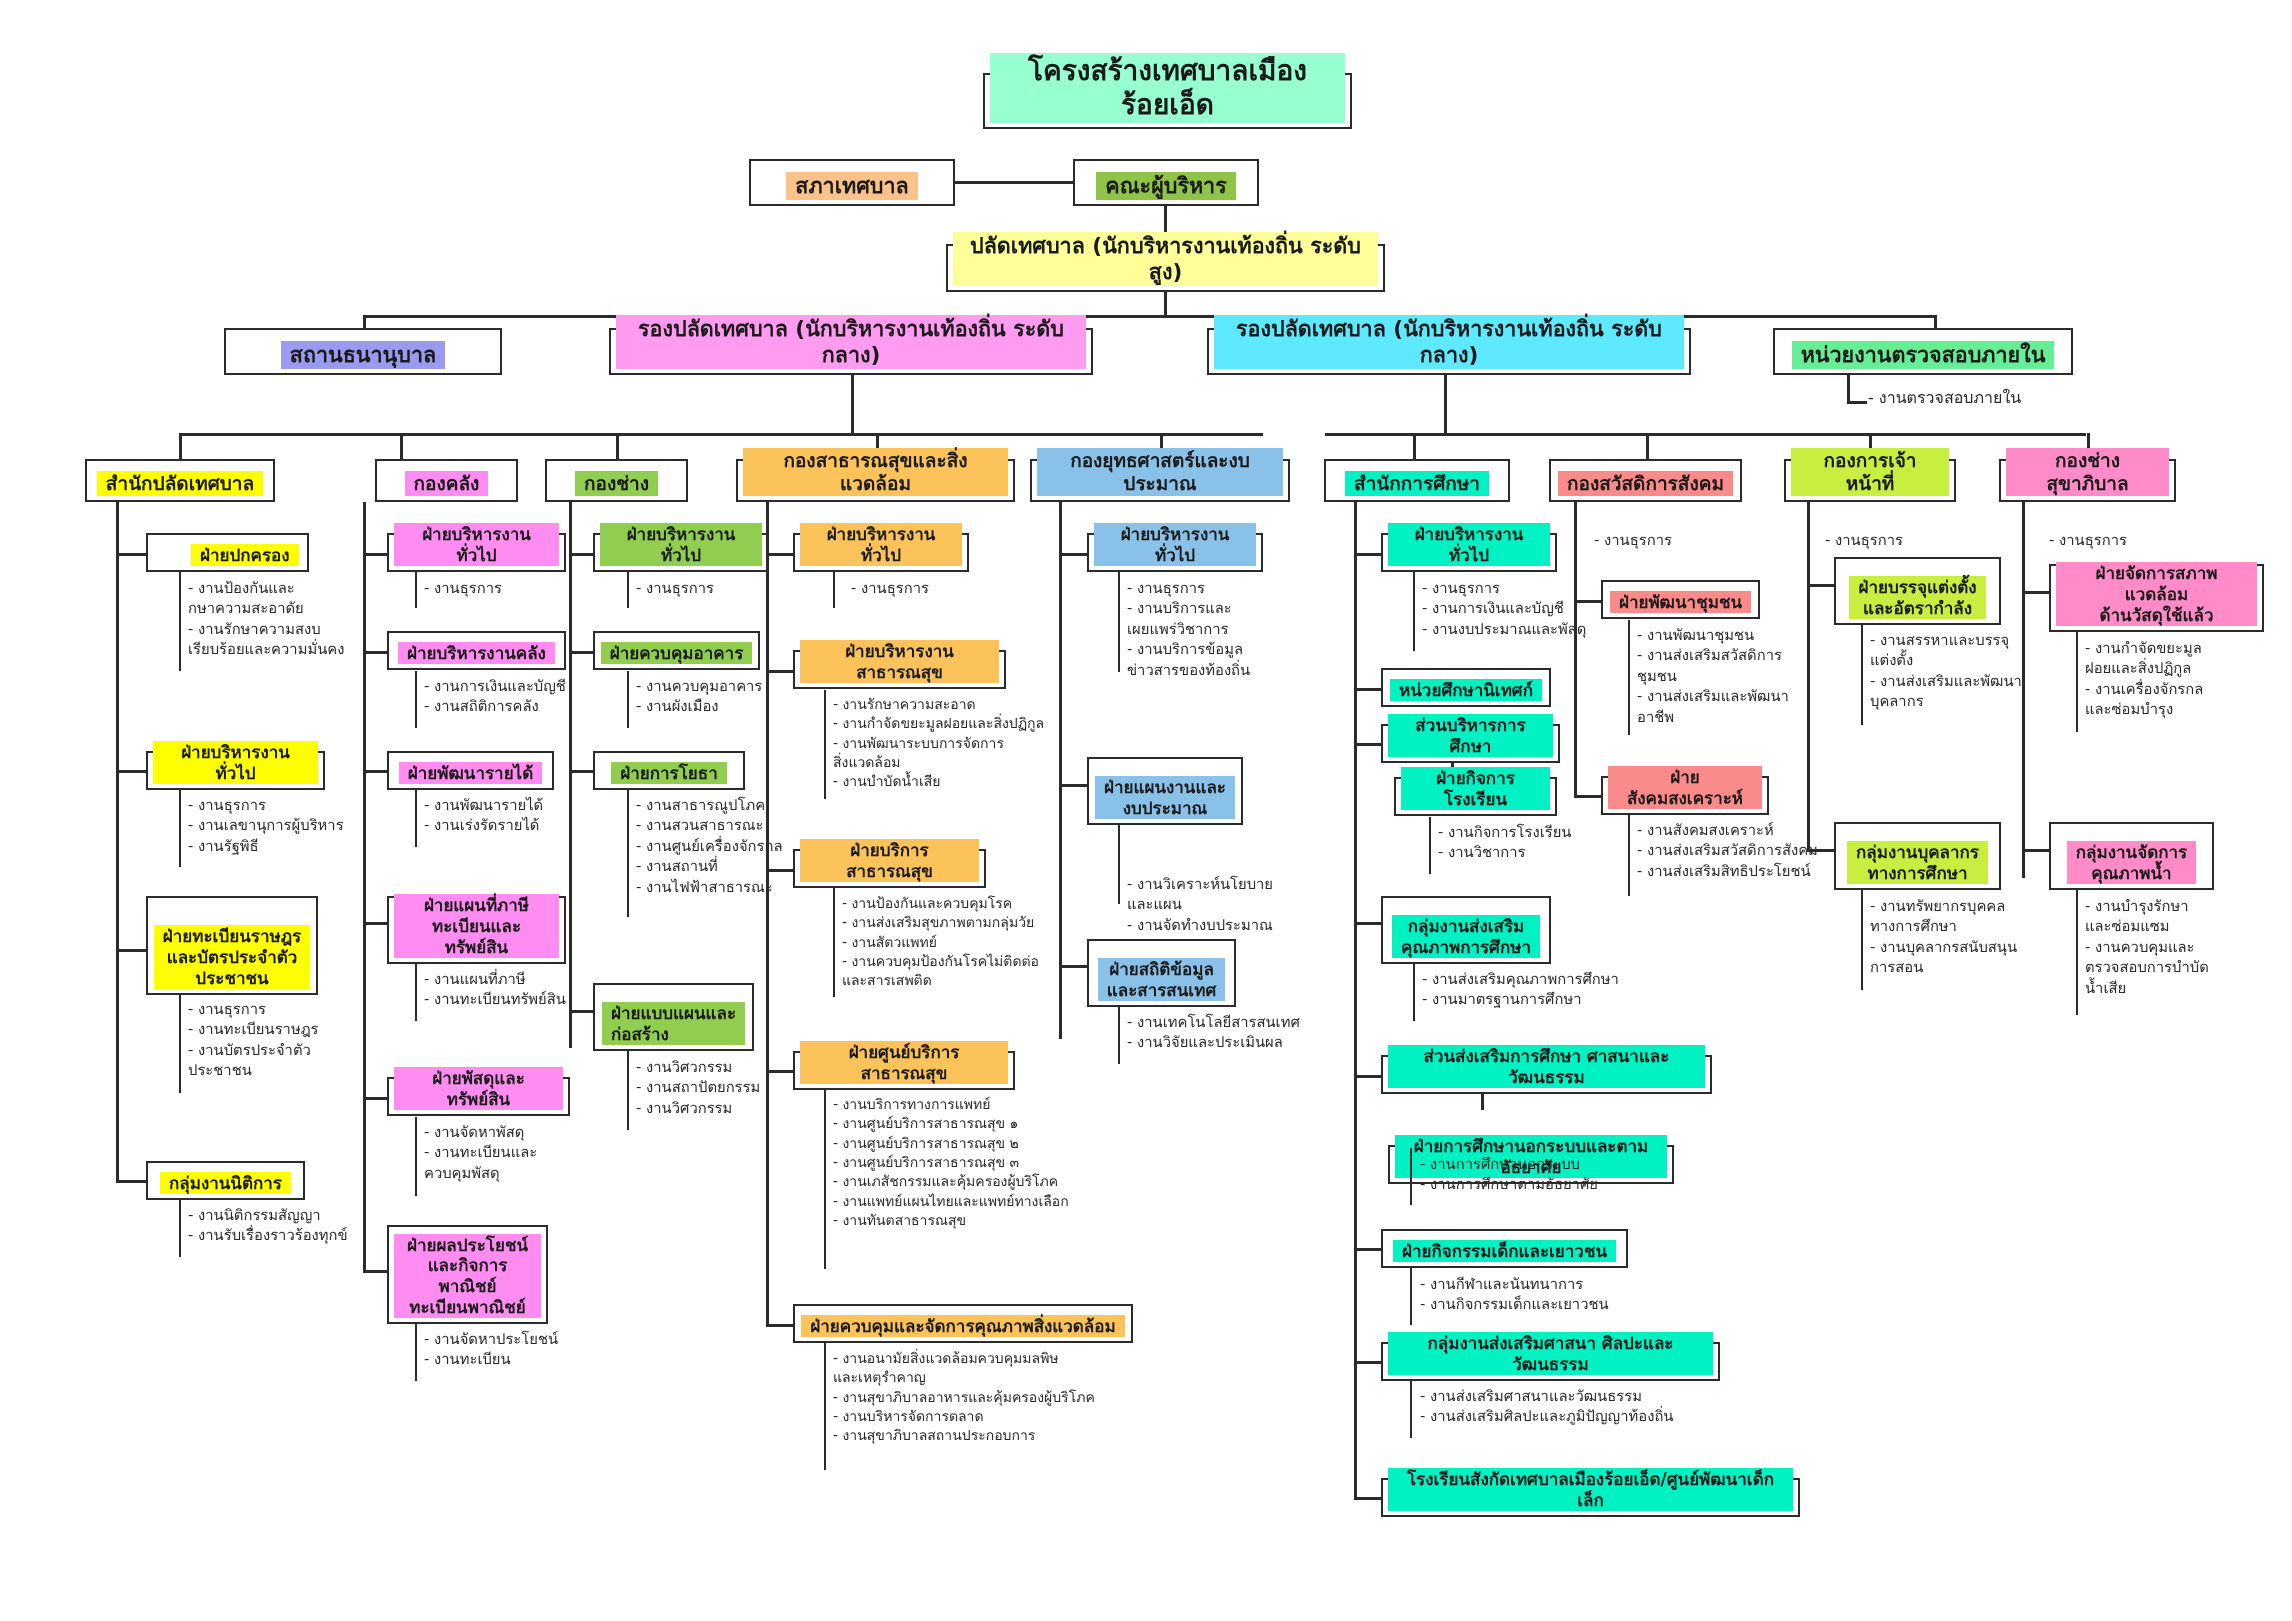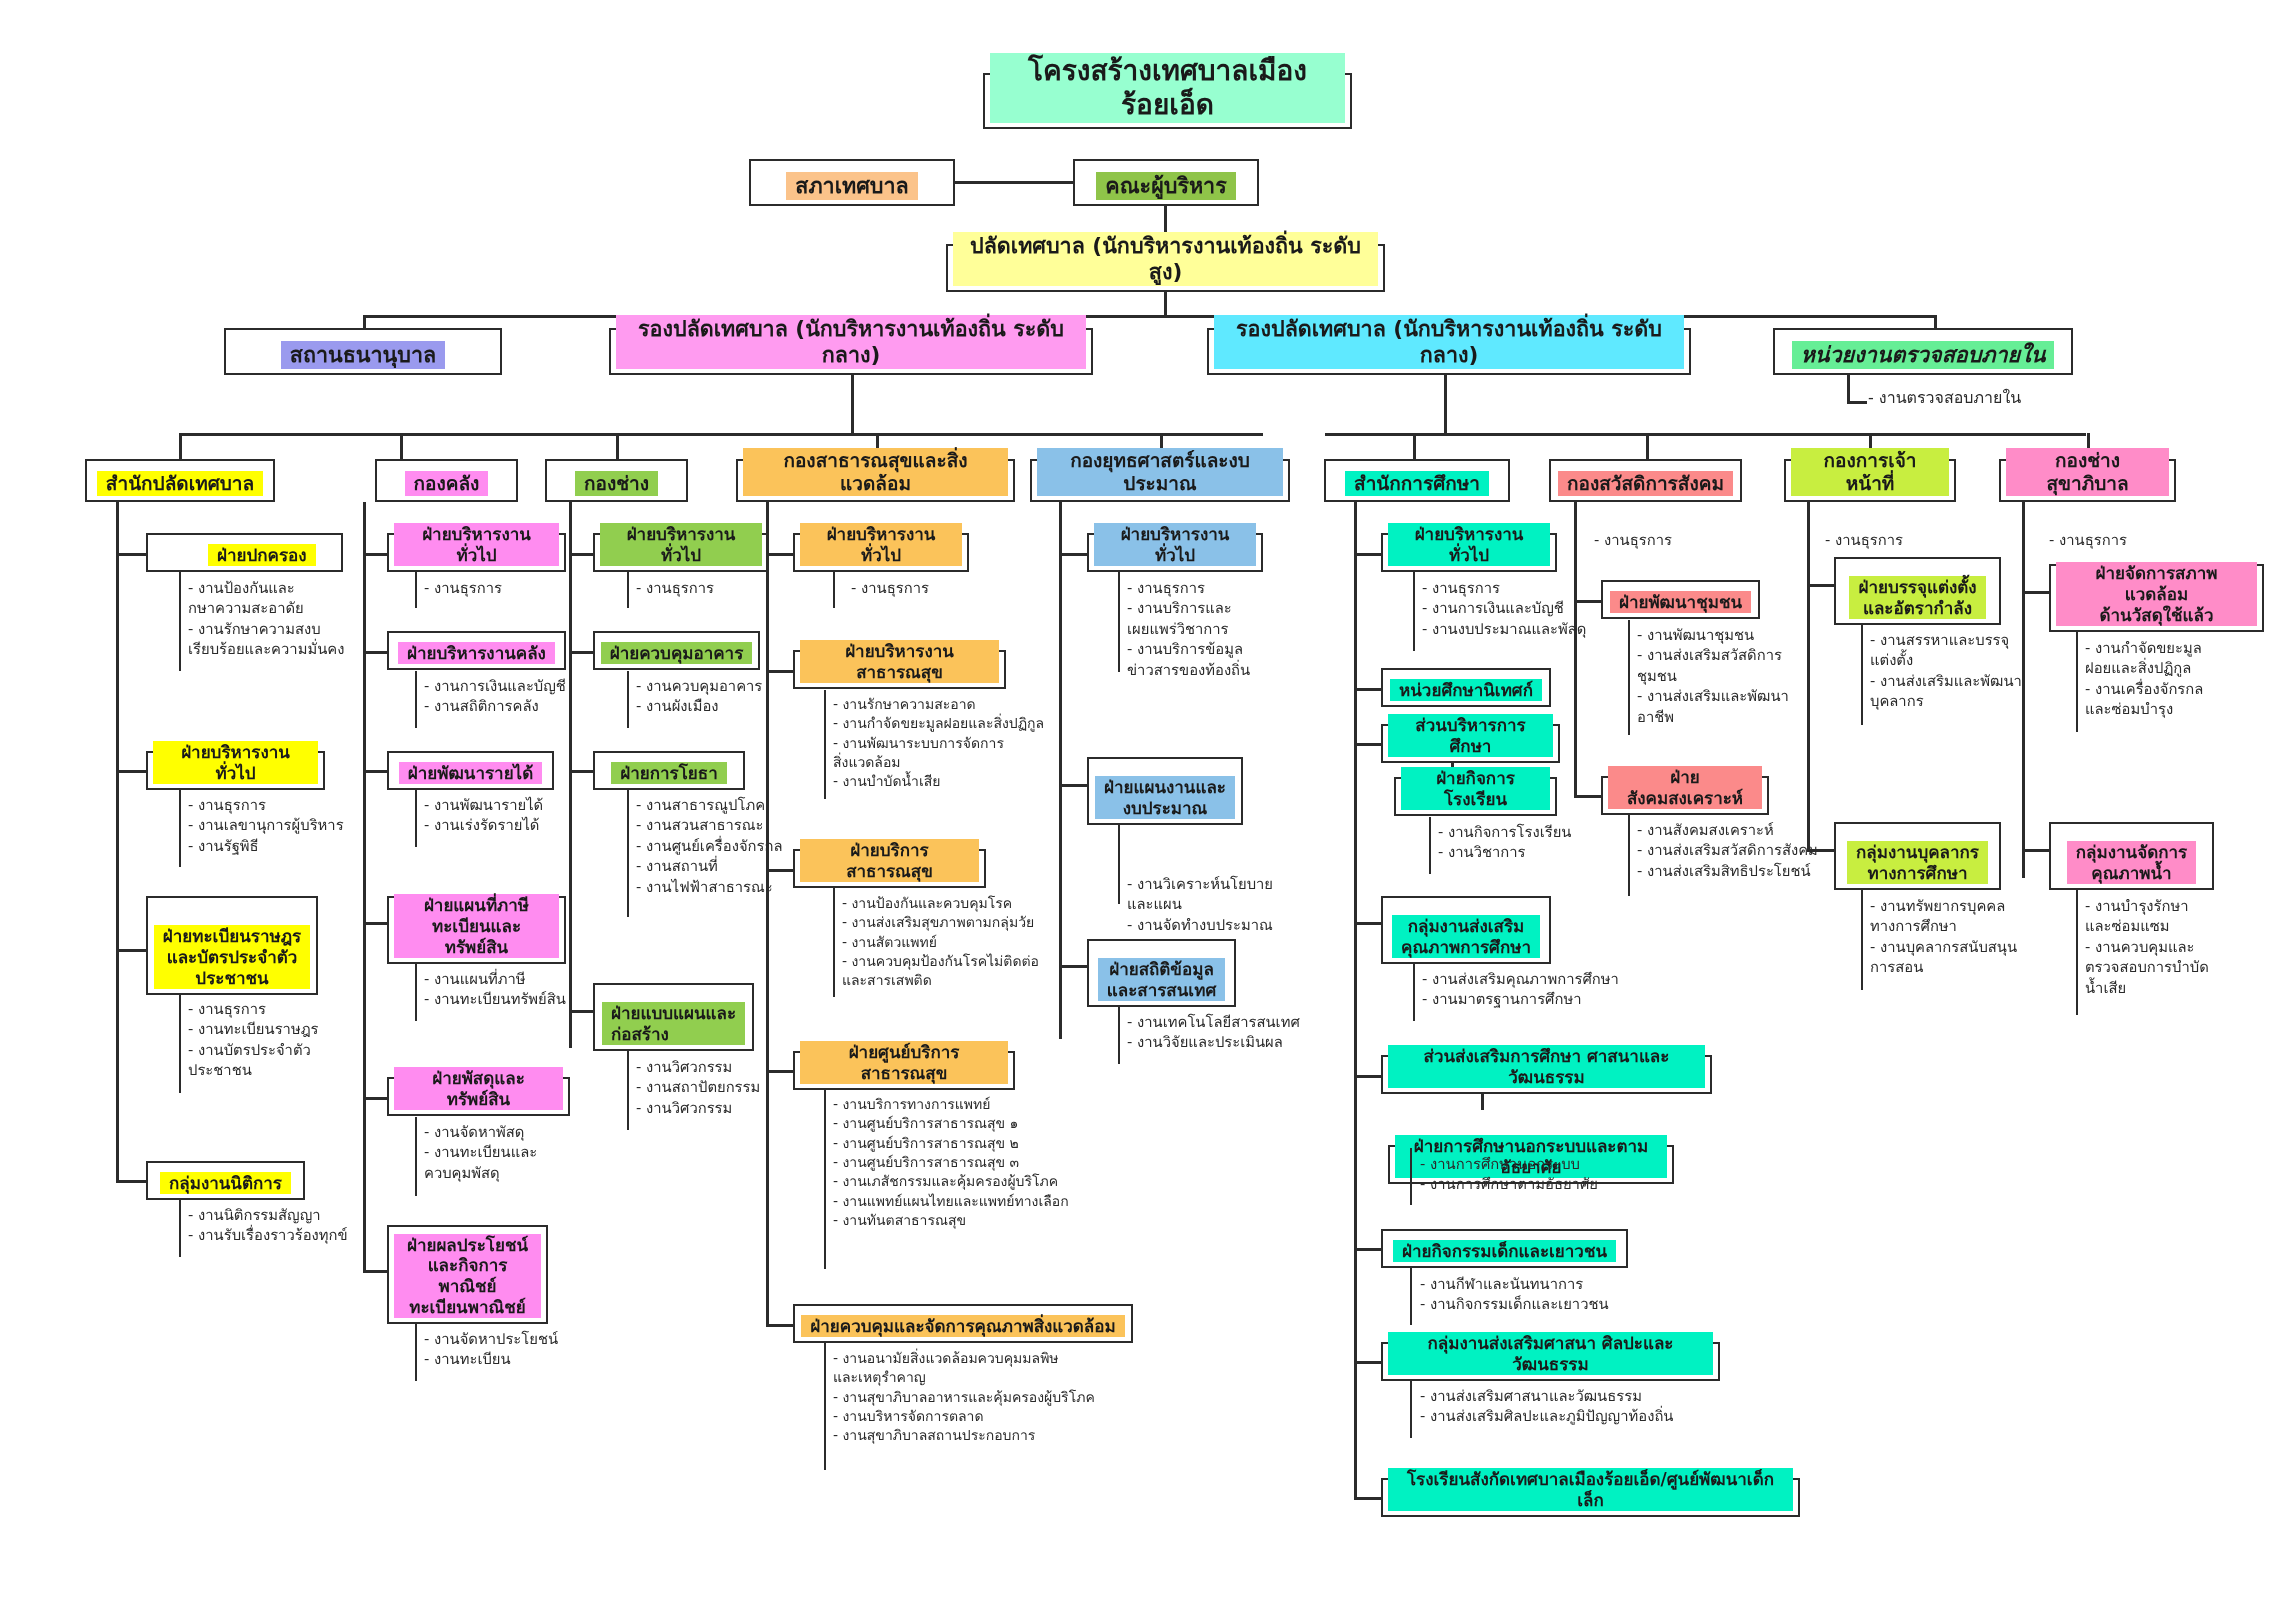--- a/index.html
+++ b/index.html
@@ -105,21 +105,21 @@
 
   <div class="box t3" style="left:609px; top:328px; width:484px; height:47px;">
     <span class="hl" style="background:#ff9bf0;">รองปลัดเทศบาล  (นักบริหารงานเท้องถิ่น  ระดับกลาง)</span>
   </div>
 
   <div class="box t3" style="left:1207px; top:328px; width:484px; height:47px;">
     <span class="hl" style="background:#5fe9ff;">รองปลัดเทศบาล  (นักบริหารงานเท้องถิ่น  ระดับกลาง)</span>
   </div>
 
   <div class="box t3" style="left:1773px; top:328px; width:300px; height:47px;">
-    <span class="hl" style="background:#66ee96;font-style:italic;">หน่วยงานตรวจสอบภายใน</span>
+    <span class="hl" style="background:#66ee96;">หน่วยงานตรวจสอบภายใน</span>
   </div>
   <div class="ln vl" style="left:1847px; top:374px; height:29px;"></div>
   <div class="ln hl-line" style="left:1847px; top:401px; width:19.7px;"></div>
   <div class="tasks" style="left:1868px; top:387px; width:269px;">- งานตรวจสอบภายใน</div>
 
   <div class="ln vl" style="left:851px; top:374px; height:61px;"></div>
   <div class="ln vl" style="left:1444px; top:374px; height:61px;"></div>
   <div class="ln hl-line" style="left:179px; top:433px; width:1084px;"></div>
   <div class="ln hl-line" style="left:1325px; top:433px; width:761px;"></div>
 
@@ -132,21 +132,21 @@
   <div class="ln vl" style="left:1646px; top:433px; height:27px;"></div>
   <div class="ln vl" style="left:1869px; top:433px; height:27px;"></div>
   <div class="ln vl" style="left:2087px; top:433px; height:27px;"></div>
 
   <div class="box t4" style="left:85px; top:459px; width:190px; height:43px;">
     <span class="hl" style="background:#ffff00;">สำนักปลัดเทศบาล</span>
   </div>
   <div class="ln vl" style="left:116px; top:502px; height:681px;"></div>
 
   <div class="ln hl-line" style="left:116px; top:553px; width:32px;"></div>
-  <div class="box t5" style="left:146px; top:533px; width:197px; height:39px;padding-left:40px;">
+  <div class="box t5" style="left:146px; top:533px; width:163px; height:39px;padding-left:40px;">
     <span class="hl" style="background:#ffff00;">ฝ่ายปกครอง</span>
   </div>
   <div class="ln vl" style="left:179px; top:572px; width:1.8px; height:99px;"></div>
   <div class="tasks sm" style="left:188px; top:578px; width:233px;">- งานป้องกันและ
 กษาความสะอาดัย
 - งานรักษาความสงบ
 เรียบร้อยและความมั่นคง</div>
 
   <div class="ln hl-line" style="left:116px; top:770px; width:32px;"></div>
   <div class="box t5" style="left:146px; top:751px; width:179px; height:39px;">

